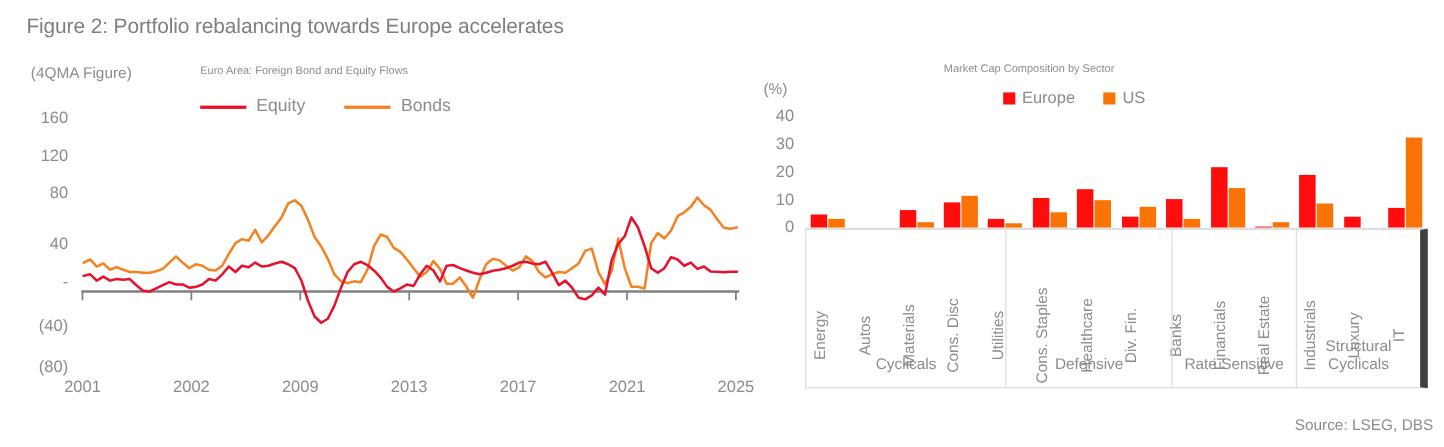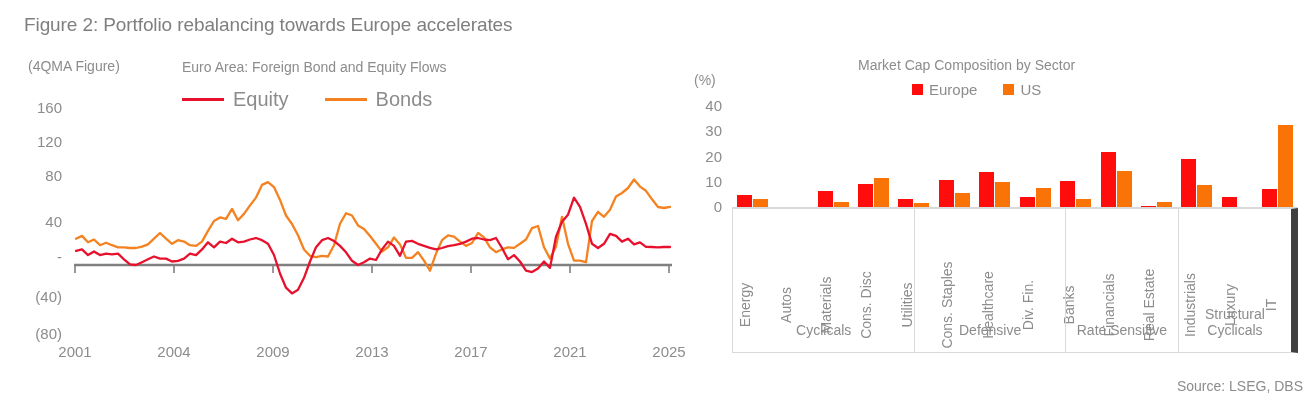--- a/index.html
+++ b/index.html
@@ -21,21 +21,21 @@
     white-space:nowrap;
   }
   .unit{
     position:absolute;
     font-size:14px;
     color:#8c8c8c;
     white-space:nowrap;
   }
   .subtitle{
     position:absolute;
-    font-size:14px;
+    font-size:10px;
     color:#8c8c8c;
     white-space:nowrap;
   }
   .source{
     position:absolute;
     font-size:14px;
     color:#8c8c8c;
     white-space:nowrap;
   }
   .ytick{
@@ -55,21 +55,21 @@
 
   
   #fig2{position:absolute;left:0;top:0;width:690px;height:406px;}
   #fig2 .title{left:24px;top:14px;}
   #fig2 .unit-lbl{left:28px;top:58px;}
   #fig2 .sub{left:182px;top:59px;}
 
   .legend2{position:absolute;left:182px;top:88px;display:flex;align-items:center;gap:36px;}
   .legend2 .item{display:flex;align-items:center;gap:9px;}
   .legend2 .swatch{display:block;width:42px;height:3px;}
-  .legend2 .lbl{font-size:20px;color:#8c8c8c;}
+  .legend2 .lbl{font-size:16px;color:#8c8c8c;}
 
   .lineplot{position:absolute;left:74px;top:95px;width:598px;height:170px;}
   .lineplot svg{display:block;width:598px;height:170px;overflow:visible;}
 
   #fig2 .src{right:18px;top:378px;}
 
   
   #fig3{position:absolute;left:680px;top:0;width:633px;height:406px;}
   #fig3 .title{left:5px;top:14px;}
   #fig3 .unit-lbl{left:14px;top:72px;}
@@ -174,21 +174,21 @@
           <line x1="595" y1="170" x2="595" y2="178"></line>
         </g>
 
         <polyline fill="none" stroke="#F58220" stroke-width="2.3" stroke-linejoin="round" stroke-linecap="round" points="2,143.7 8,140.9 14,147.3 20,144.5 26,150.2 32,147.8 38,150.2 44,152.3 50,152.3 56,153.0 62,153.0 68,151.6 74,149.4 80,143.7 86,138.0 92,143.7 98,148.8 104,145.2 110,146.6 116,150.2 122,150.9 128,146.6 134,135.9 140,126.0 146,122.4 152,123.8 158,113.9 164,125.3 170,118.9 176,110.4 182,102.6 188,89.9 194,87.1 200,92.1 206,104.9 212,120.5 218,129.0 224,140.3 230,154.5 236,160.8 242,162.2 248,160.8 254,161.5 260,150.2 266,128.8 272,118.2 278,120.5 284,130.4 290,133.9 296,141.0 302,148.8 308,156.6 314,152.3 320,142.4 326,149.4 332,162.9 338,162.9 344,157.2 350,165.7 356,175.7 362,158.6 368,145.2 374,140.3 380,141.7 386,146.6 392,150.9 398,148.0 404,138.0 410,142.4 416,152.3 422,157.2 428,154.3 434,152.3 440,152.9 446,148.8 452,144.5 458,133.1 464,131.0 470,152.3 476,163.6 482,151.6 488,121.8 494,148.8 500,165.7 506,165.7 512,167.2 518,126.0 524,116.8 530,121.8 536,114.7 542,101.5 548,98.0 554,93.0 560,84.5 566,91.6 572,95.8 578,104.3 584,112.0 590,113.0 596,111.8"></polyline>
 
         <polyline fill="none" stroke="#E8112D" stroke-width="2.3" stroke-linejoin="round" stroke-linecap="round" points="2,155.8 8,154.4 14,160.1 20,156.5 26,160.1 32,158.7 38,159.4 44,158.7 50,164.3 56,169.3 62,170.0 68,167.2 74,164.3 80,161.5 86,163.6 92,163.6 98,166.5 104,165.8 110,163.6 116,158.7 122,160.1 128,154.4 134,147.3 140,152.3 146,146.6 152,148.0 158,143.7 164,147.3 170,146.6 176,144.5 182,143.0 188,145.2 194,148.8 200,160.0 206,178.5 212,192.7 218,198.4 224,194.8 230,182.8 236,166.5 242,152.3 248,145.2 254,143.0 260,146.0 266,150.9 272,157.3 278,165.8 284,170.0 290,167.2 296,163.6 302,165.0 308,154.4 314,146.6 320,150.9 326,160.8 332,146.6 338,145.9 344,148.8 350,150.9 356,152.9 362,154.4 368,153.0 374,151.1 380,150.2 386,148.8 392,146.6 398,143.7 404,143.0 410,144.5 416,145.2 422,143.0 428,153.0 434,164.3 440,160.1 446,166.5 452,175.7 458,177.1 464,173.6 470,166.5 476,172.9 482,141.7 488,126.8 494,119.7 500,102.6 506,111.8 512,128.8 518,148.8 524,153.0 530,148.8 536,138.8 542,140.9 548,146.6 554,143.7 560,149.4 566,147.3 572,151.8 578,152.0 584,152.4 590,152.0 596,152.0"></polyline>
       </svg>
     </div>
 
     <div class="xtick" style="left:45px;top:343px;width:60px;">2001</div>
-    <div class="xtick" style="left:144px;top:343px;width:60px;">2004</div>
+    <div class="xtick" style="left:144px;top:343px;width:60px;">2002</div>
     <div class="xtick" style="left:243px;top:343px;width:60px;">2009</div>
     <div class="xtick" style="left:342px;top:343px;width:60px;">2013</div>
     <div class="xtick" style="left:441px;top:343px;width:60px;">2017</div>
     <div class="xtick" style="left:540px;top:343px;width:60px;">2021</div>
     <div class="xtick" style="left:639px;top:343px;width:60px;">2025</div>
 
   </div>
 
   <div id="fig3">
 

